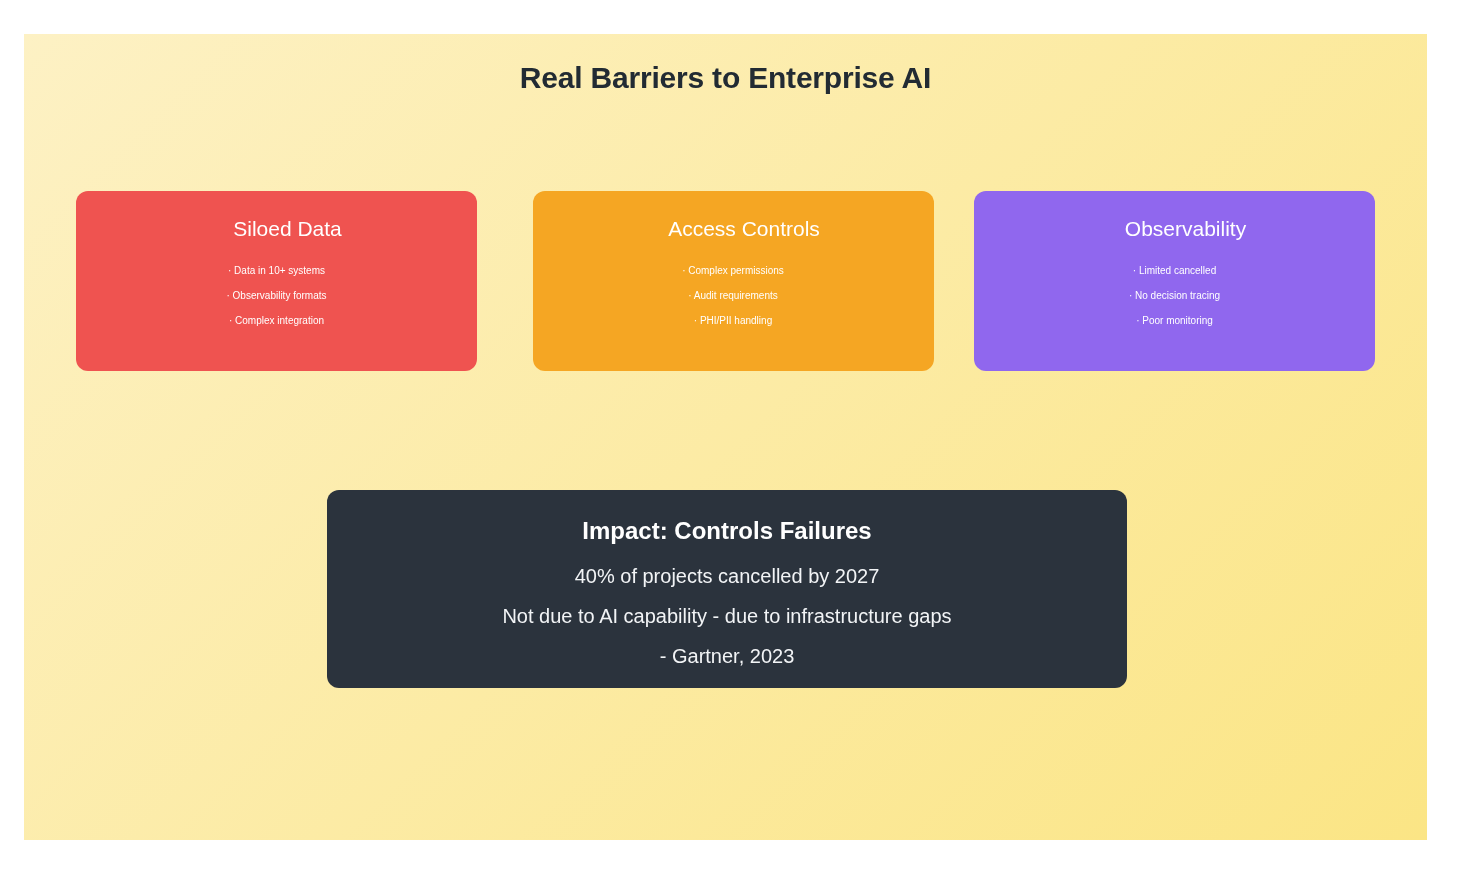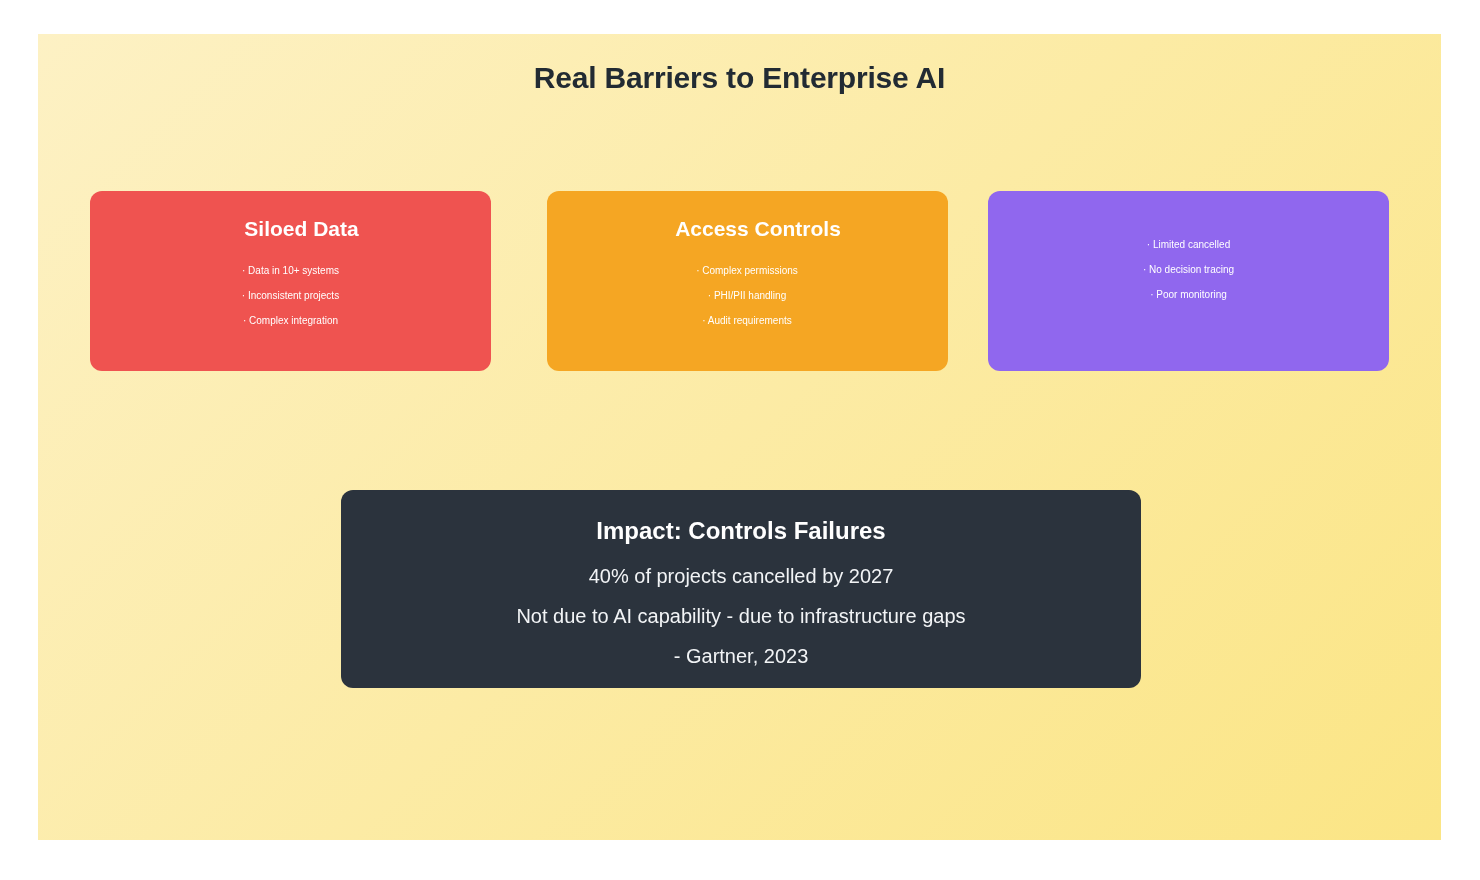--- a/index.html
+++ b/index.html
@@ -7,21 +7,21 @@
   html, body {
     width: 1480px;
     height: 880px;
     background: #ffffff;
     font-family: "Liberation Sans", sans-serif;
     overflow: hidden;
   }
 
   #slide-panel {
     position: absolute;
-    left: 38px;
+    left: 24px;
     top: 34px;
     width: 1403px;
     height: 806px;
     background: linear-gradient(135deg, #fdf1c4 0%, #fcebaa 45%, #fbe585 100%);
   }
 
   #slide-title {
     position: absolute;
     left: 0;
     top: 27px;
@@ -46,21 +46,21 @@
     width: 401px;
     height: 180px;
     border-radius: 12px;
     padding-top: 25px;
     text-align: center;
     color: #ffffff;
   }
 
   .barrier-card-title {
     font-size: 21px;
-    font-weight: bold;
+    font-weight: normal;
     color: #ffffff;
     line-height: 26px;
     padding-left: 22px;
   }
 
   .barrier-card-points {
     margin-top: 16px;
     list-style: none;
   }
 
@@ -102,35 +102,36 @@
 <div id="slide-panel" style="background: linear-gradient(135deg, rgb(253, 241, 196) 0%, rgb(251, 229, 133) 100%);">
 
   <div id="slide-title" style="color: rgb(34, 43, 51);">Real Barriers to Enterprise AI</div>
 
   <div id="barrier-cards">
 
     <div class="barrier-card" style="background: rgb(239, 83, 80);">
       <div class="barrier-card-title">Siloed Data</div>
       <ul class="barrier-card-points">
         <li class="barrier-point">· Data in 10+ systems</li>
-        <li class="barrier-point">· Inconsistent projects</li>
+        <li class="barrier-point">· Observability formats</li>
         <li class="barrier-point">· Complex integration</li>
       </ul>
     </div>
 
     <div class="barrier-card" style="background: rgb(245, 166, 35); margin-left: 15px;">
       <div class="barrier-card-title">Access Controls</div>
       <ul class="barrier-card-points">
         <li class="barrier-point">· Complex permissions</li>
+        <li class="barrier-point">· Audit requirements</li>
         <li class="barrier-point">· PHI/PII handling</li>
-        <li class="barrier-point">· Audit requirements</li>
       </ul>
     </div>
 
     <div class="barrier-card" style="background: rgb(144, 103, 238);">
+      <div class="barrier-card-title">Observability</div>
       <ul class="barrier-card-points">
         <li class="barrier-point">· Limited cancelled</li>
         <li class="barrier-point">· No decision tracing</li>
         <li class="barrier-point">· Poor monitoring</li>
       </ul>
     </div>
 
   </div>
 
   <div id="impact-box" style="background: rgb(43, 51, 61);">

